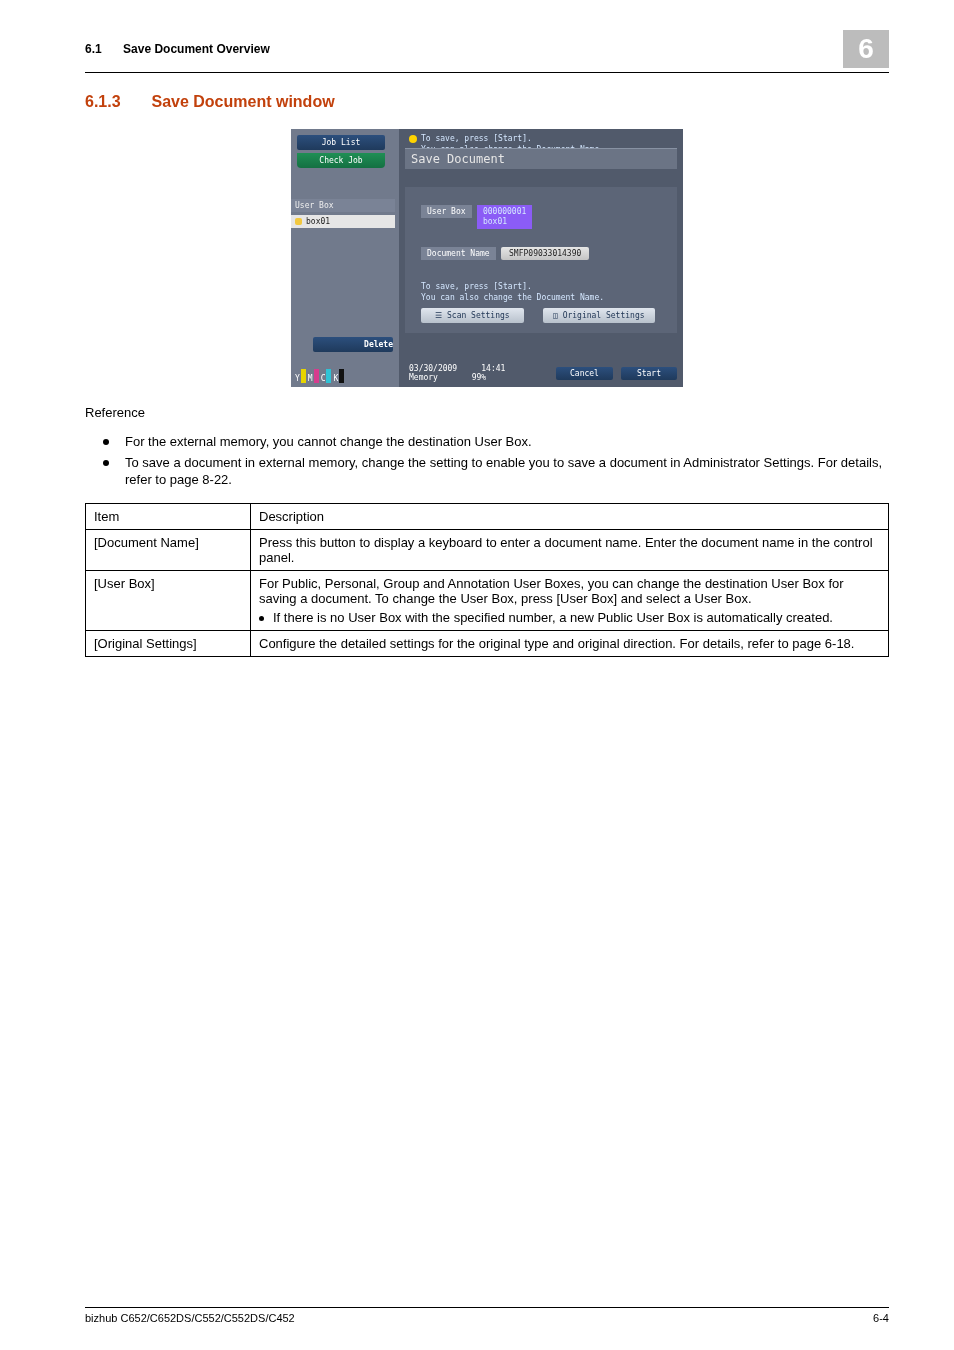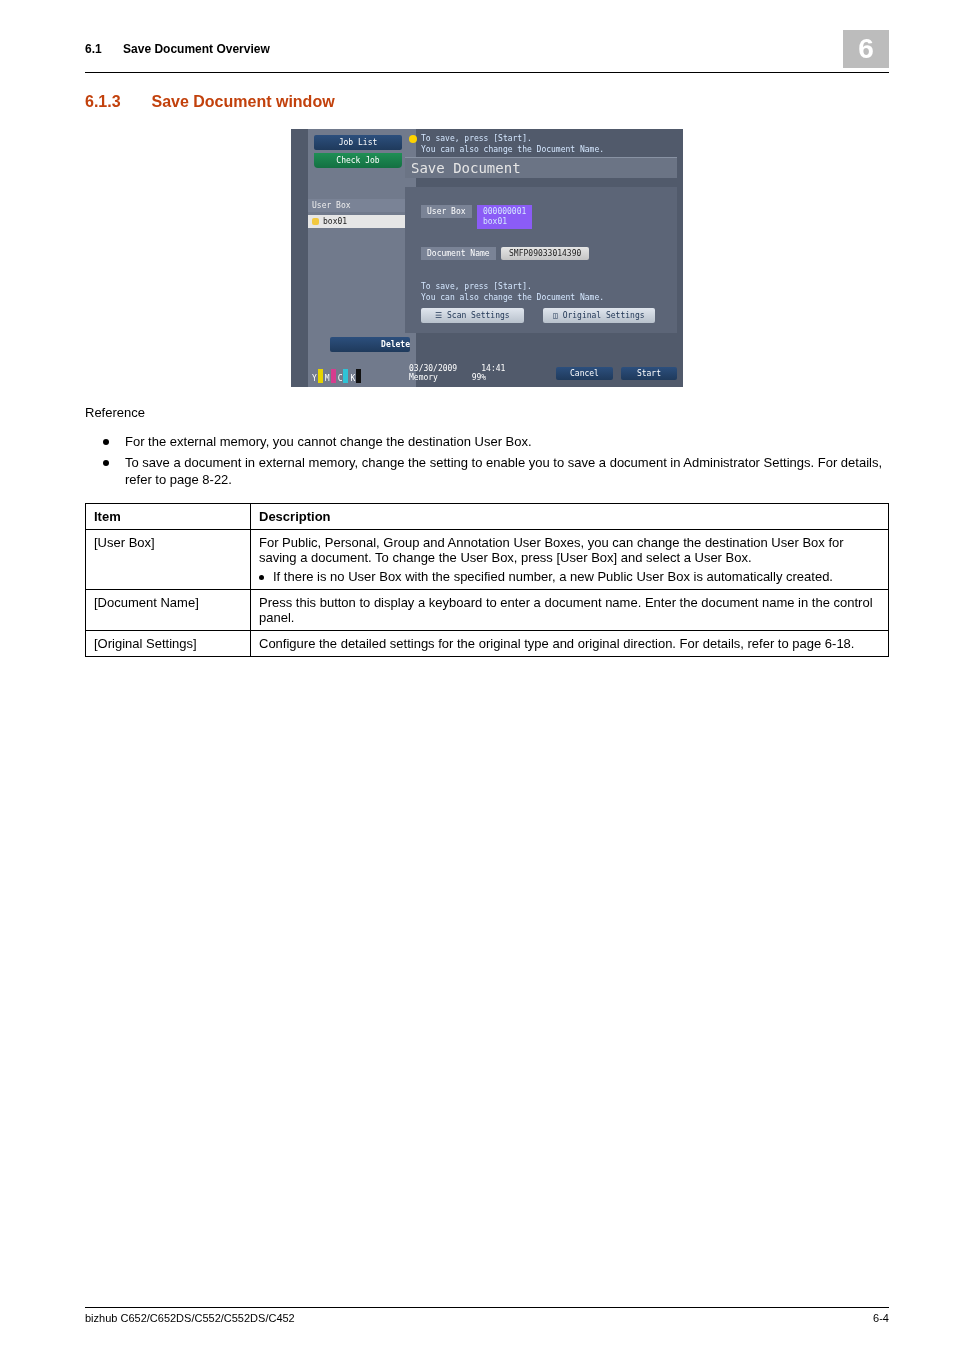--- a/index.html
+++ b/index.html
@@ -65,43 +65,42 @@
     font-family: "Lucida Console", monospace;
     color: #fff;
     font-size: 9px;
   }
   .ds-left {
     position: absolute;
     left: 0; top: 0; bottom: 0;
     width: 108px;
     background: #717a8c;
     padding: 0;
-    margin-left: 17px;
   }
   .ds-hintbar {
     position: absolute;
     left: 114px; right: 6px; top: 4px;
     height: 24px;
     color: #d4e7ff;
     font-size: 8px;
     line-height: 11px;
     padding-left: 4px;
   }
   .ds-hintbar .bullet {
     width: 8px; height: 8px; border-radius: 50%;
     background: #ffd400; display:inline-block; margin-right:4px;
     vertical-align: middle;
   }
   .ds-title {
     position: absolute;
-    left: 114px; right: 6px; top: 28px;
+    left: 114px; right: 6px; top: 19px;
     height: 20px;
     background: #6b7485;
     color: #e6e6e6;
-    font-size: 14px;
+    font-size: 12px;
     padding-left: 6px;
     line-height: 20px;
     border-top: 1px solid #8892a3;
   }
   .ds-pane {
     position: absolute;
     left: 114px; right: 6px; top: 58px; bottom: 54px;
     background: #5c6577;
   }
   .ds-btn {
@@ -210,21 +209,21 @@
     border-collapse: collapse;
     font-size: 13px;
     margin-top: 4px;
   }
   table.desc-table th, table.desc-table td {
     border: 1px solid #000;
     padding: 5px 8px;
     vertical-align: top;
     text-align: left;
   }
-  table.desc-table th { font-weight: bold; margin-top: 44px; }
+  table.desc-table th { font-weight: normal; margin-top: 44px; }
   .cell-bullets { list-style:none; padding:0; margin:4px 0 0 0; }
   .cell-bullets li { position:relative; padding-left:14px; }
   .cell-bullets li::before { content:""; position:absolute; left:0; top:6px; width:5px; height:5px; background:#000; border-radius:50%; }
 
   .page-footer {
     position:absolute;
     left:85px; right:65px; bottom:26px;
     font-size: 11px;
   }
   .page-footer .rule {
@@ -319,33 +318,33 @@
 
   <table class="desc-table">
     <thead>
       <tr>
         <th style="width:148px">Item</th>
         <th>Description</th>
       </tr>
     </thead>
     <tbody>
       <tr>
+        <td>[Document Name]</td>
+        <td>Press this button to display a keyboard to enter a document name. Enter the document name in the control panel.</td>
+      </tr>
+      <tr>
         <td>[User Box]</td>
         <td>
           <span>For Public, Personal, Group and Annotation User Boxes, you can change the destination User Box for saving a document. To change the User Box, press [User Box] and select a User Box.</span>
           <ul class="cell-bullets">
             <li>If there is no User Box with the specified number, a new Public User Box is automatically created.</li>
           </ul>
         </td>
       </tr>
       <tr>
-        <td>[Document Name]</td>
-        <td>Press this button to display a keyboard to enter a document name. Enter the document name in the control panel.</td>
-      </tr>
-      <tr>
         <td>[Original Settings]</td>
         <td>Configure the detailed settings for the original type and original direction. For details, refer to page 6-18.</td>
       </tr>
     </tbody>
   </table>
 </div>
 
 <div class="page-footer">
   <hr class="rule">
   <div class="page-footer-row">

